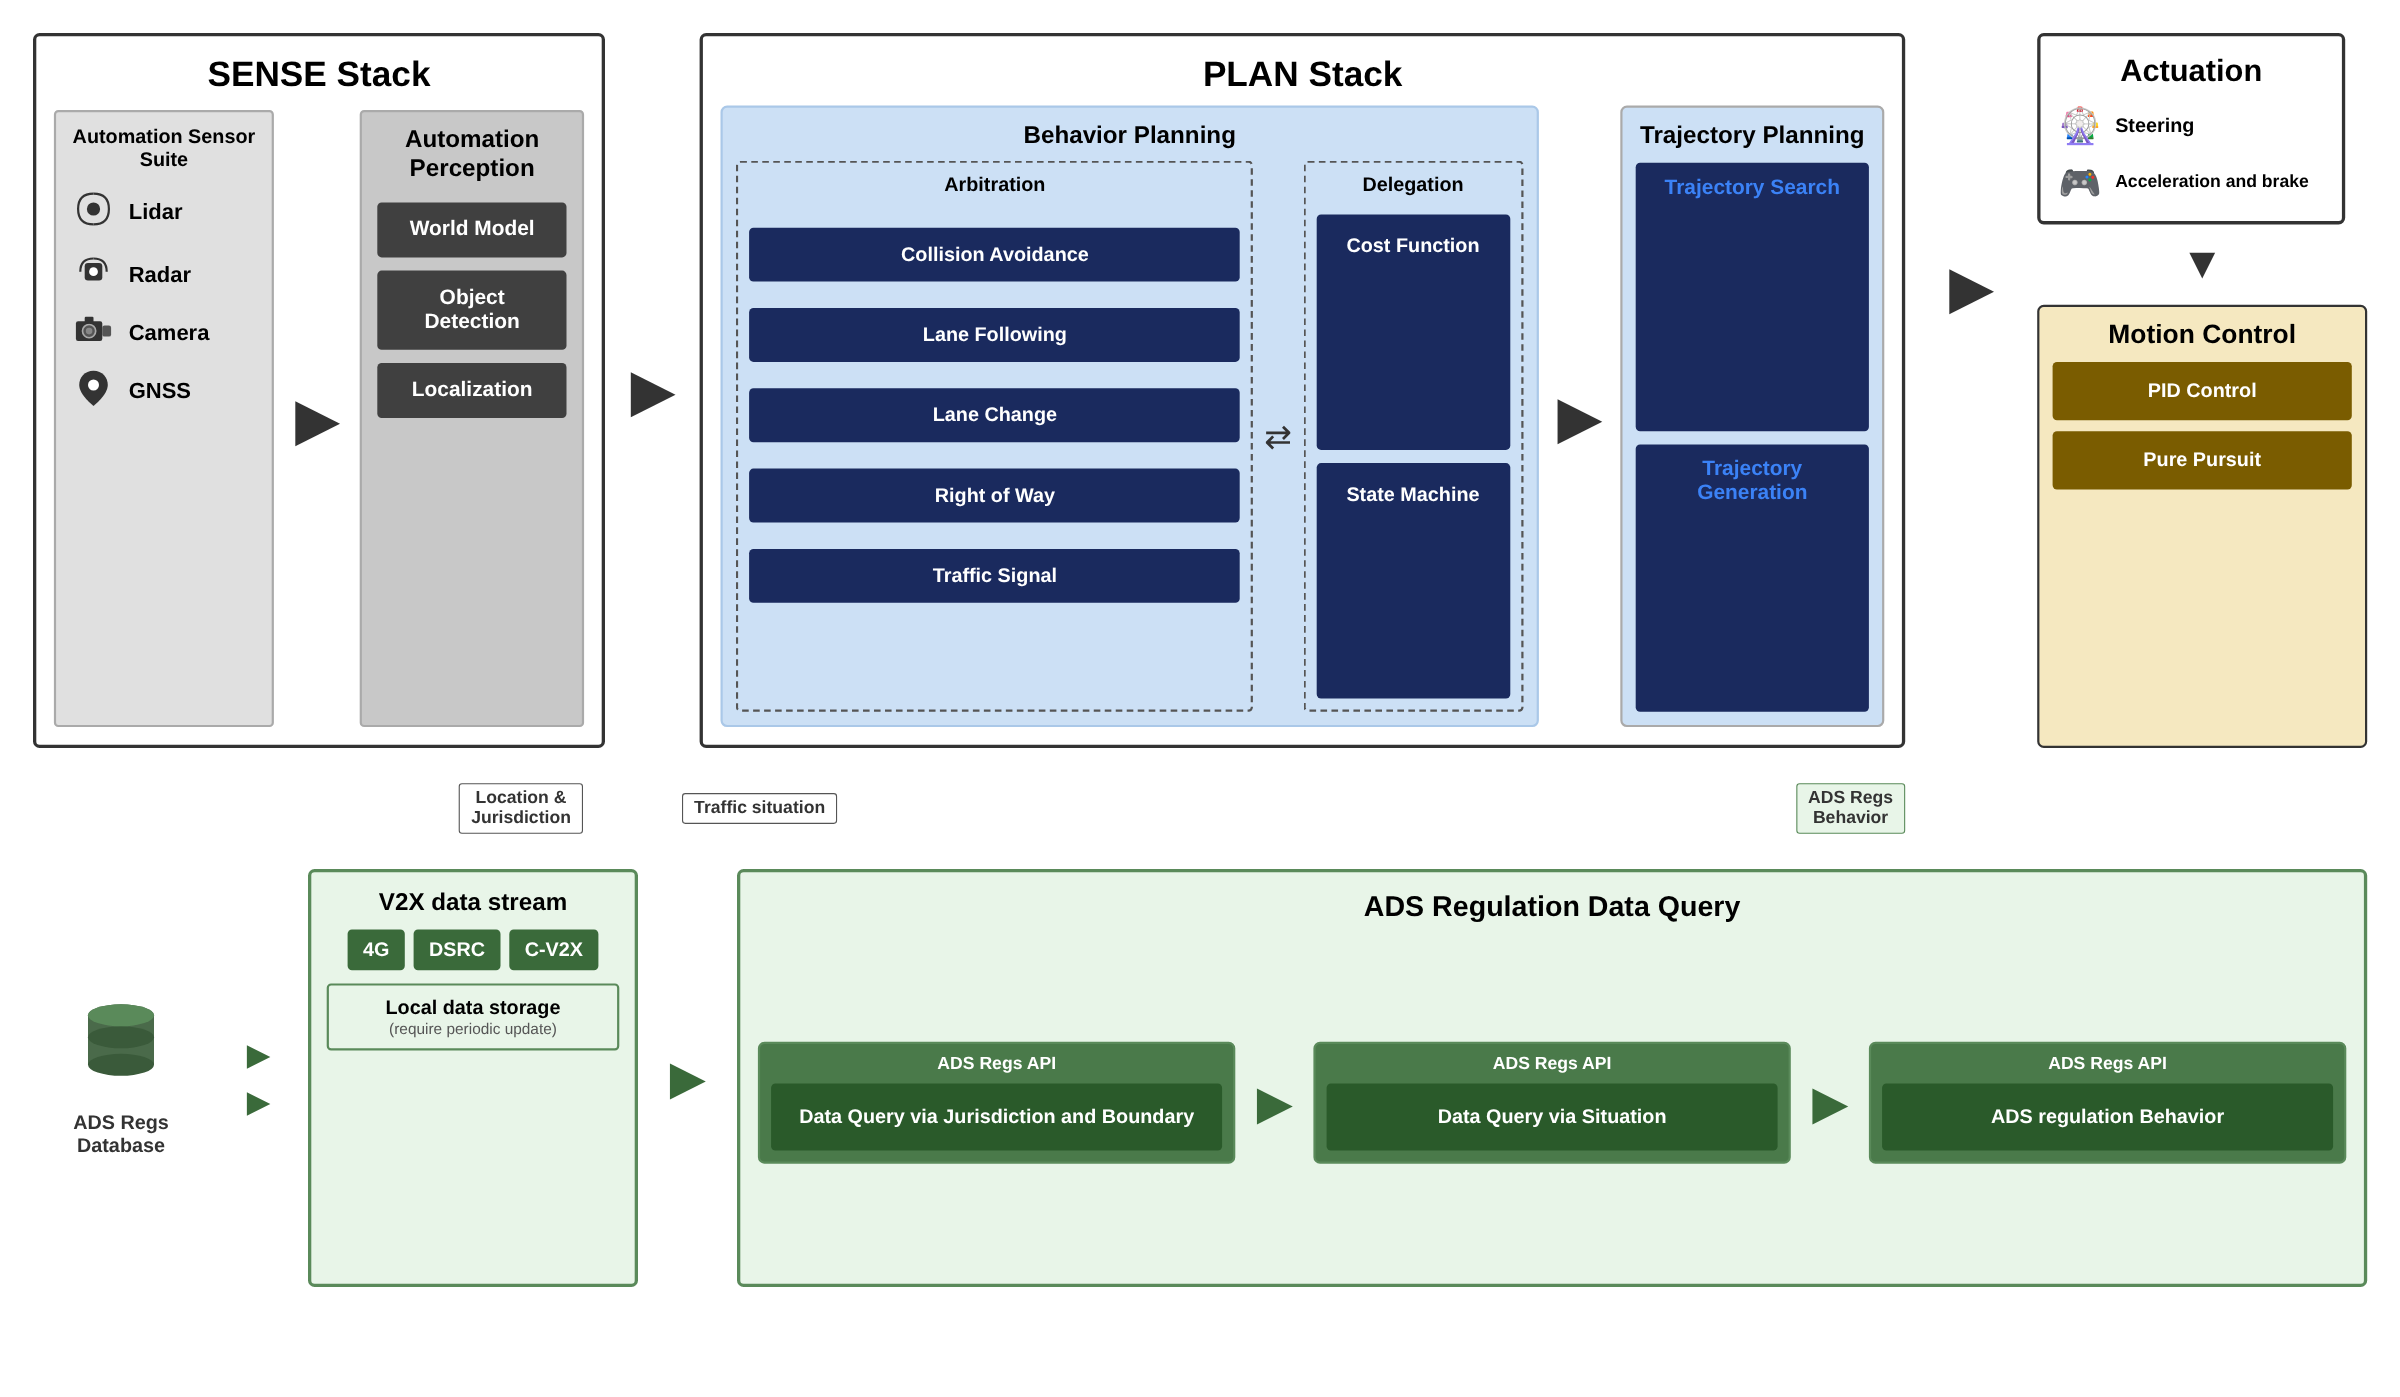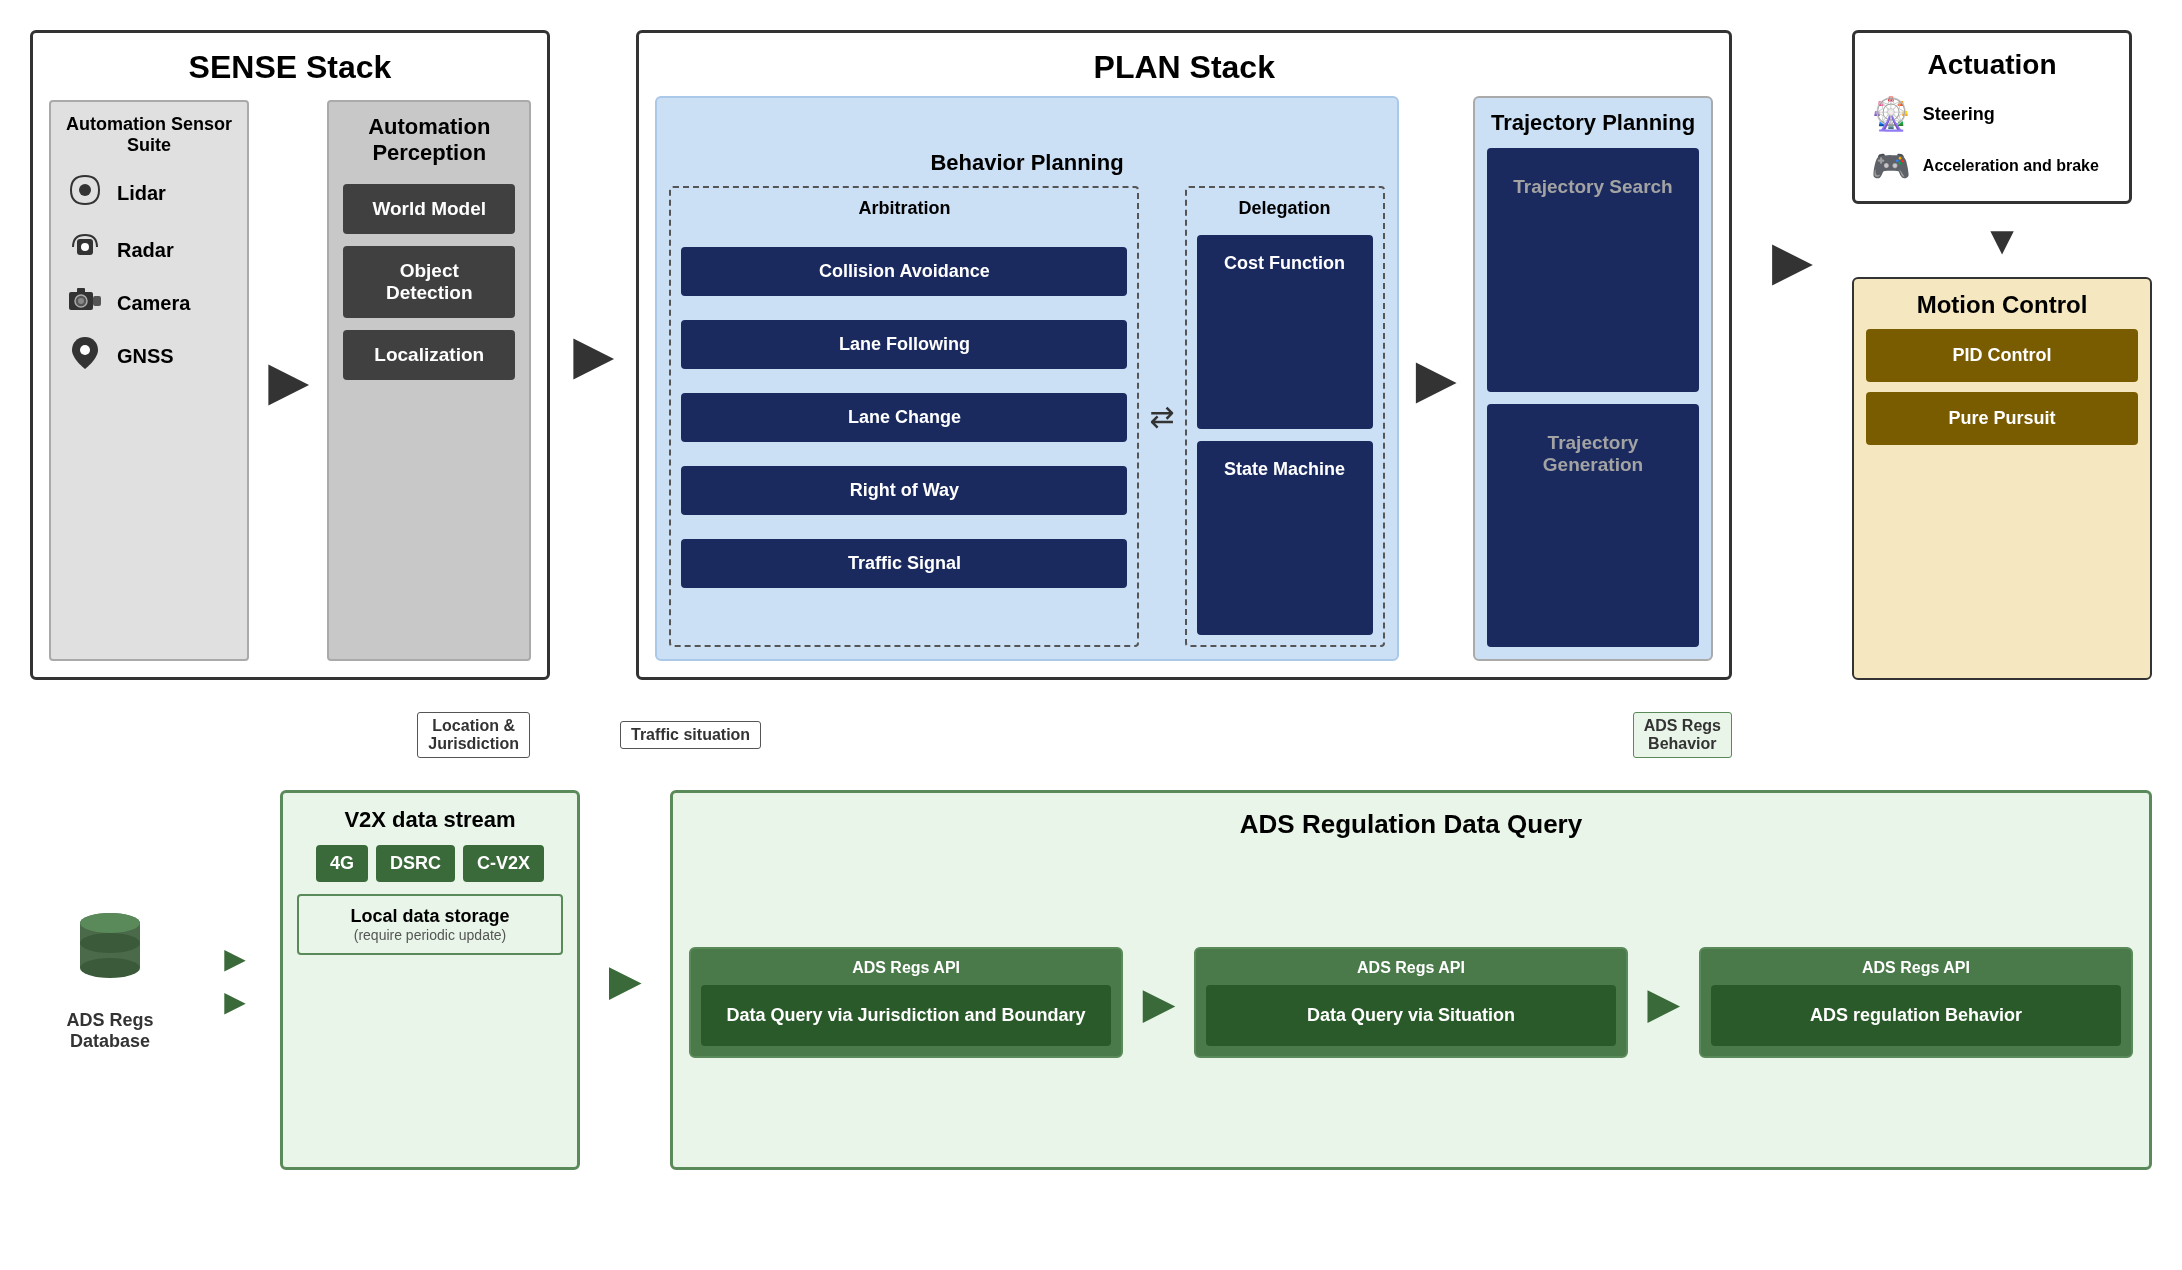--- a/index.html
+++ b/index.html
@@ -151,21 +151,20 @@
       padding: 12px;
       display: flex;
       flex-direction: column;
       flex: 1;
     }
     .behavior-planning-title {
       font-size: 22px;
       font-weight: bold;
       text-align: center;
       margin-bottom: 10px;
-      margin-top: 40px;
     }
     .behavior-columns {
       display: flex;
       flex-direction: row;
       gap: 10px;
       flex: 1;
     }
     .arbitration-col {
       border: 2px dashed #555;
       border-radius: 4px;
@@ -240,23 +239,23 @@
       margin-bottom: 12px;
     }
     .traj-items {
       display: flex;
       flex-direction: column;
       gap: 12px;
       flex: 1;
     }
     .traj-item {
       background: #1a2a5e;
-      color: #a3a3a3;
-      border-radius: 4px;
-      padding: 28px 8px;
+      color: #3b82f6;
+      border-radius: 4px;
+      padding: 12px 8px;
       font-size: 19px;
       font-weight: bold;
       text-align: center;
       flex: 1;
     }
 
     
     .actuation-stack {
       border: 3px solid #333;
       border-radius: 6px;

